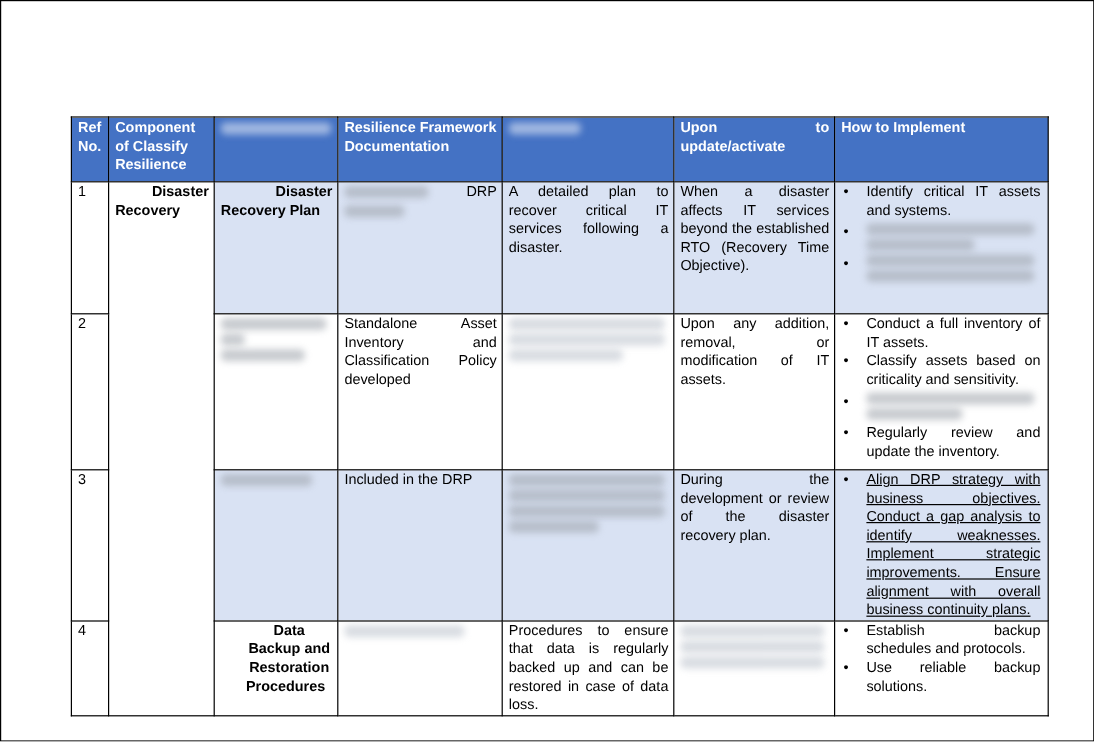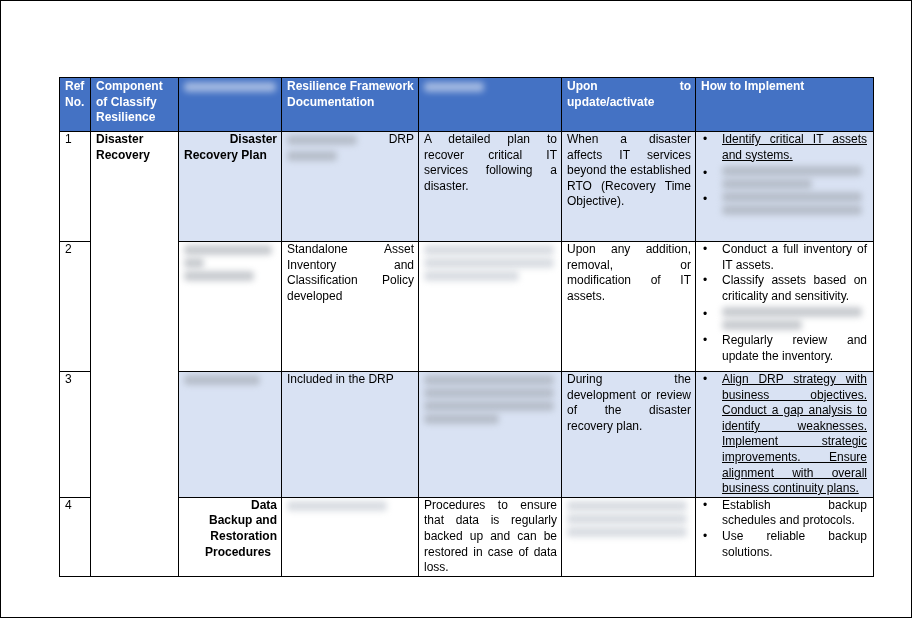--- a/index.html
+++ b/index.html
@@ -5,21 +5,21 @@
   html, body { margin: 0; padding: 0; }
   body {
     width: 912px; height: 618px; background: #ffffff; position: relative; overflow: hidden;
     font-family: "Liberation Sans", sans-serif;
   }
   .frame {
     position: absolute; left: 0; top: 0; width: 910px; height: 616px;
     border: 1px solid #000; background: #fff;
   }
   table.doc {
-    position: absolute; left: 58px; top: 76px;
+    position: absolute; left: 58px; top: 96px;
     border-collapse: collapse; table-layout: fixed;
     width: 814px;
     font-size: 12px; line-height: 15.6px; color: #000;
   }
   table.doc td, table.doc th {
     border: 1px solid #000;
     vertical-align: top;
     padding: 0 4px 0 5px;
     overflow: hidden;
     text-align: justify;
@@ -68,32 +68,32 @@
       <th class="just">Resilience Framework Documentation</th>
       <th><span class="blur onhead" style="width:60px"></span></th>
       <th style="text-align:justify;">Upon to update/activate</th>
       <th>How to Implement</th>
     </tr>
   </thead>
   <tbody>
 
     <tr class="band" style="height:110px">
       <td class="white">1</td>
-      <td class="white bold" rowspan="4" style="text-align:left;">Disaster Recovery</td>
+      <td class="white bold" rowspan="4" style="text-align:right;">Disaster Recovery</td>
       <td class="bold" style="text-align:right;">Disaster Recovery Plan</td>
       <td>
         <div style="display:flex;justify-content:space-between;">
           <span class="blur" style="width:70px"></span>
           <span>DRP</span>
         </div>
         <span class="blur bl" style="width:50px"></span>
       </td>
       <td>A detailed plan to recover critical IT services following a disaster.</td>
       <td>When a disaster affects IT services beyond the established RTO (Recovery Time Objective).</td>
-      <td style="padding-right:6px;text-decoration:underline;">
+      <td style="padding-right:6px;">
         <ul class="bul">
           <li>Identify critical IT assets and systems.</li>
           <li>
                 <span class="blur bl" style="width:140px"></span>
                 <span class="blur bl" style="width:90px"></span>
               </li>
           <li>
                 <span class="blur bl" style="width:140px"></span>
                 <span class="blur bl" style="width:140px"></span>
               </li>
@@ -143,21 +143,21 @@
       <td>During the development or review of the disaster recovery plan.</td>
       <td style="padding-right:6px;text-decoration:underline;">
         <ul class="bul">
           <li>Align DRP strategy with business objectives. Conduct a gap analysis to identify weaknesses. Implement strategic improvements. Ensure alignment with overall business continuity plans.</li>
         </ul>
       </td>
     </tr>
 
     <tr style="height:65px">
       <td>4</td>
-      <td class="bold" style="text-align:right;padding-left:26px;">Data Backup and Restoration Procedures</td>
+      <td class="bold" style="text-align:center;padding-left:26px;">Data Backup and Restoration Procedures</td>
       <td>
         <span class="blur light" style="width:100px"></span>
       </td>
       <td>Procedures to ensure that data is regularly backed up and can be restored in case of data loss.</td>
       <td>
         <span class="blur light bl" style="width:120px"></span>
         <span class="blur light bl" style="width:120px"></span>
         <span class="blur light bl" style="width:120px"></span>
       </td>
       <td style="padding-right:6px;">

